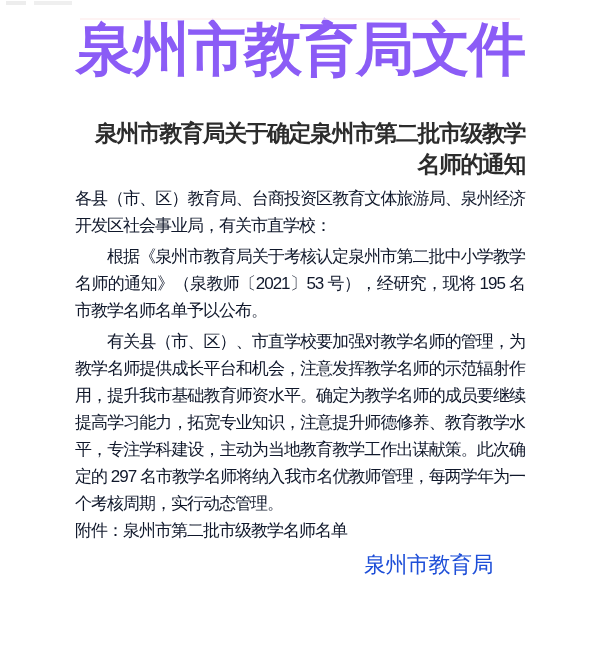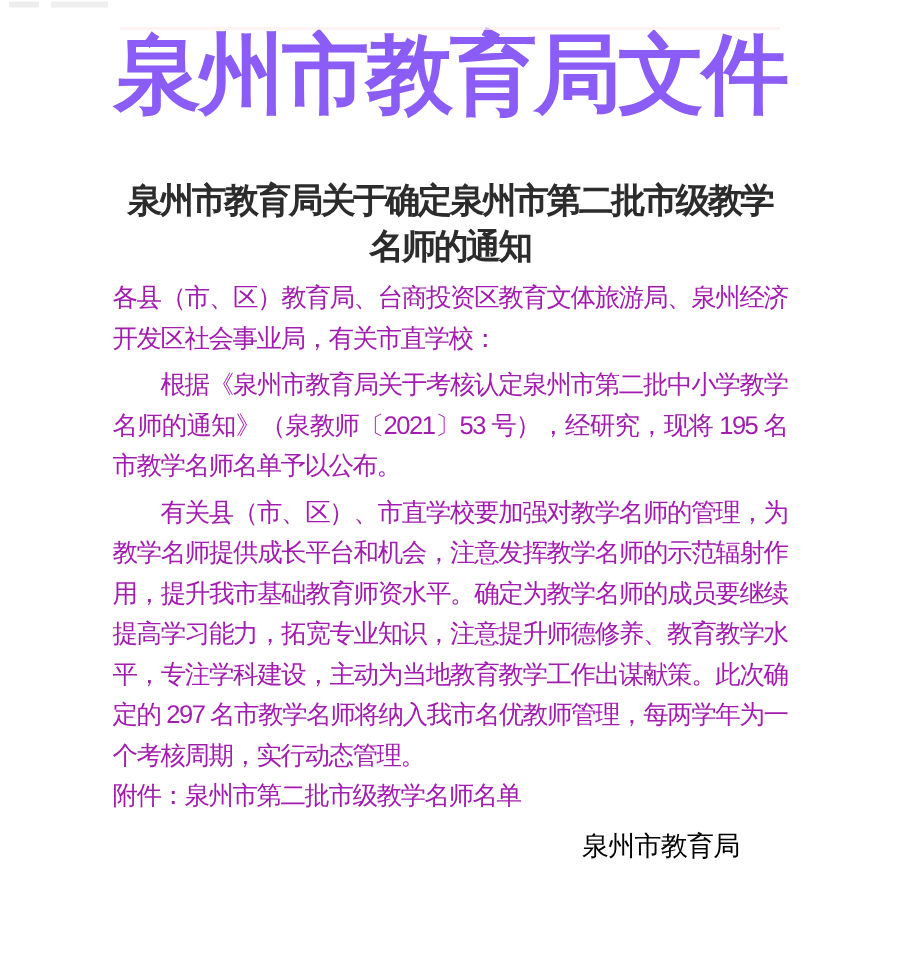--- a/index.html
+++ b/index.html
@@ -41,54 +41,54 @@
     text-align: center;
     font-size: 17px;
     line-height: 24px;
     color: #3b3b3b;
   }
   .content {
     padding: 0 75px;
   }
   .doc-title {
     margin-top: 30px;
-    text-align: center;
+    text-align: right;
     font-weight: 700;
     font-size: 23px;
     letter-spacing: -1.5px;
     line-height: 31px;
     color: #2c2c2c;
   }
   .body-text {
     font-size: 17px;
     letter-spacing: -1px;
     line-height: 27px;
     text-align: justify;
-    color: #a21caf;
+    color: #0f172a;
   }
   .salutation {
     margin-top: 5px;
   }
   .para {
     margin-top: 4px;
     text-indent: 32px;
   }
   .attachment {
     margin-top: 0;
   }
   .signature {
     margin-top: 7px;
     margin-left: auto;
     margin-right: 32px;
     width: max-content;
     text-align: center;
-    font-size: 18px;
+    font-size: 22px;
     letter-spacing: -0.5px;
     line-height: 27px;
-    color: #000000;
+    color: #1d4ed8;
   }
 </style>
 </head>
 <body>
 
 <div class="page">
 
   <div class="artifact a1"></div>
   <div class="artifact a2"></div>
   <div class="artifact a3"></div>

